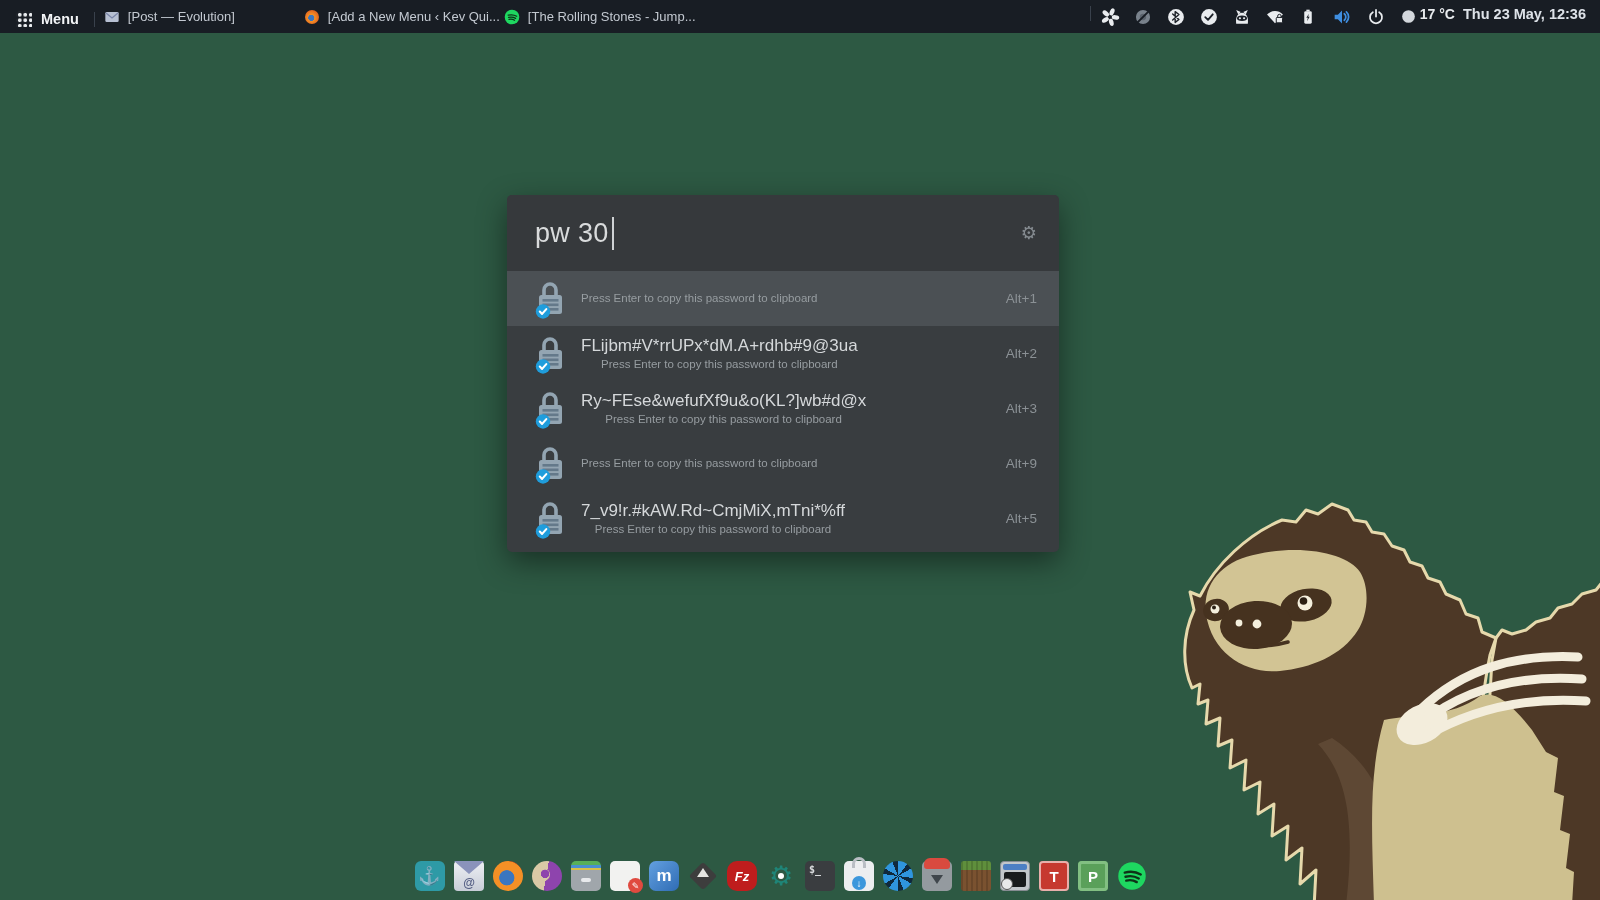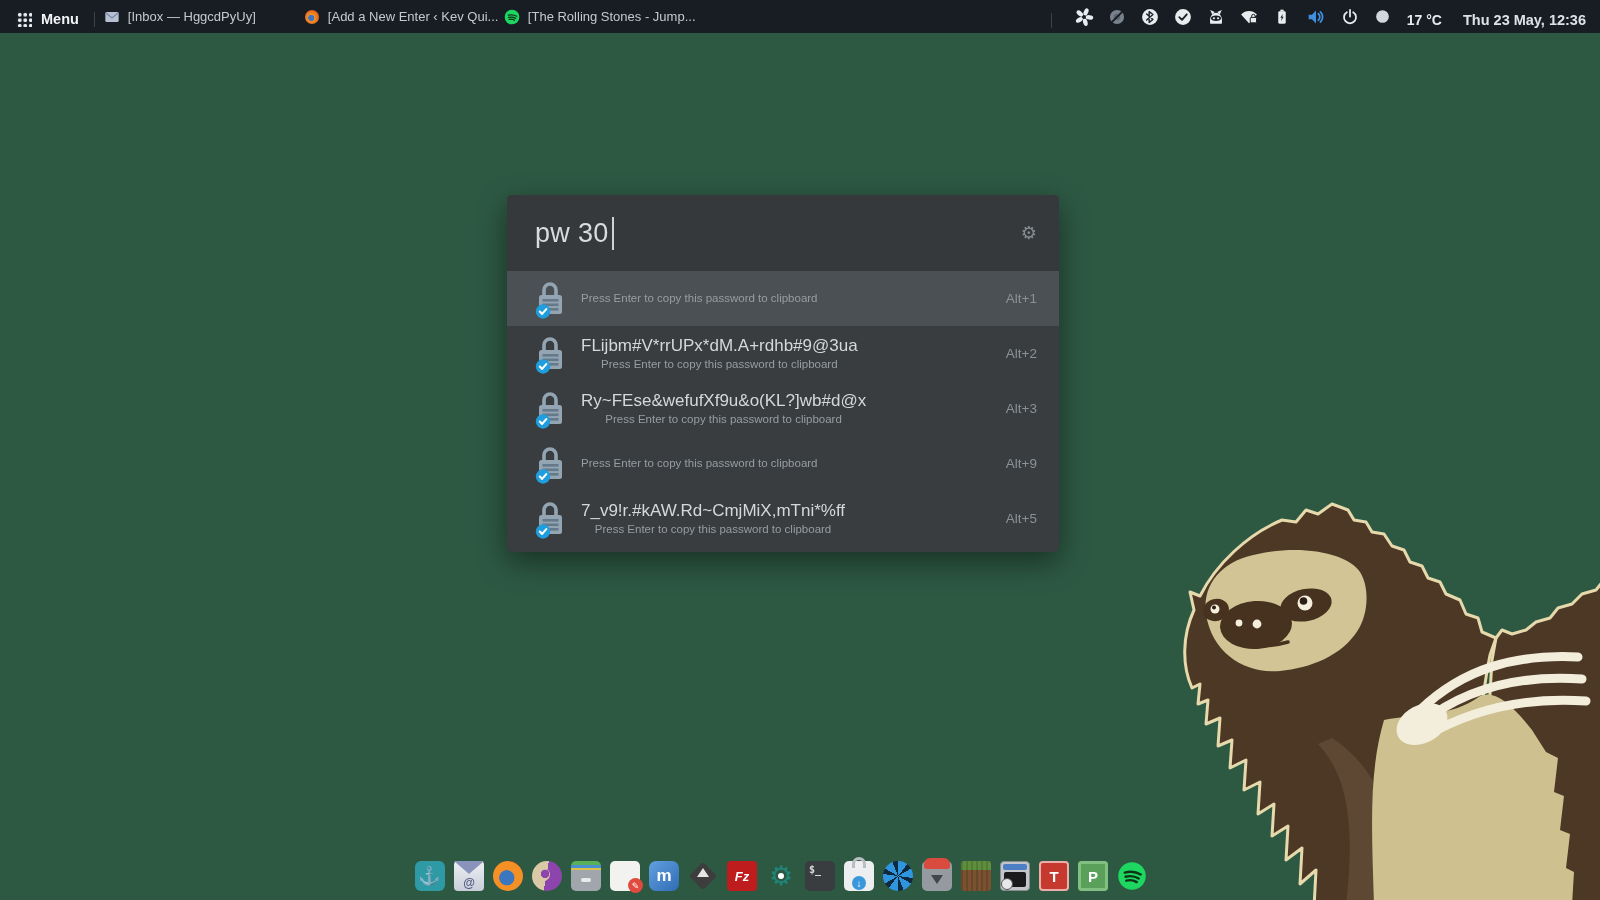--- a/index.html
+++ b/index.html
@@ -8,21 +8,21 @@
   #desktop{position:absolute;inset:0;}
 
   
   #sloth{position:absolute;right:0;top:490px;width:440px;height:410px;}
 
   
   .panel{position:absolute;top:0;left:0;right:0;height:33px;background:#181d24;
          display:flex;align-items:center;padding:0 10px;box-sizing:border-box;
          color:#c6ccd3;font-size:13px;z-index:50;}
   .panel-left{display:flex;align-items:flex-end;flex:1;min-width:0;}
-  .panel-right{display:flex;align-items:flex-end;gap:13px;}
+  .panel-right{display:flex;align-items:flex-start;}
   .menu-btn{display:flex;align-items:center;gap:9px;color:#f2f4f6;font-weight:bold;
             font-size:14.5px;padding:0 6px;cursor:default;}
   .grid-icon{width:16px;height:16px;
       background-image:radial-gradient(circle,#e9ecef 1.7px,transparent 2.1px);
       background-size:5.5px 5.5px;background-position:1px 1px;}
   .psep{width:1px;height:15px;background:#39414c;margin:0 9px;}
   .task{display:flex;align-items:center;gap:8px;width:198px;flex:none;
         overflow:hidden;white-space:nowrap;color:#c3c9d1;padding:2px 0;}
   .task .ti{width:16px;height:16px;flex:none;display:inline-flex;}
   .task .ti svg{width:16px;height:16px;}
@@ -71,21 +71,21 @@
   .di-notes{background:#f2f2f0;border-radius:5px;}
   .no-badge{position:absolute;right:-3px;bottom:-2px;width:15px;height:15px;
             background:#e04a3f;border-radius:50%;color:#fff;font-size:9px;
             display:flex;align-items:center;justify-content:center;}
   .di-mast{background:linear-gradient(135deg,#63a0e0,#2f6cb4);border-radius:7px;
            color:#fff;font-weight:800;font-size:17px;}
   .ink-d{position:absolute;left:5px;top:5px;width:20px;height:20px;background:#3d3d3d;
          transform:rotate(45deg);border-radius:3px;}
   .ink-m{position:absolute;left:9px;top:7px;border-left:6px solid transparent;
          border-right:6px solid transparent;border-bottom:9px solid #e6e6e2;}
-  .di-fz{background:#bf1d1d;border-radius:4px;color:#fff;font-weight:bold;
+  .di-fz{background:#bf1d1d;border-radius:10px;color:#fff;font-weight:bold;
          font-style:italic;font-size:13px;}
   .di-gear{color:#1f8578;font-size:27px;line-height:30px;}
   .gw-dot{position:absolute;left:12px;top:12px;width:6px;height:6px;border-radius:50%;
           background:#fff;}
   .di-term{background:#3a3d40;border-radius:5px;color:#d8dadc;font-size:10px;
            font-weight:bold;align-items:flex-start;justify-content:flex-start;
            padding:3px 0 0 4px;font-family:"DejaVu Sans Mono",monospace;}
   .di-store{background:#eceef0;border-radius:5px;}
   .st-h{position:absolute;top:-4px;left:8px;width:14px;height:11px;
         border:3px solid #b9bec4;border-bottom:none;border-radius:7px 7px 0 0;
@@ -171,36 +171,36 @@
       </div>
       <div class="psep"></div>
       <div id="tasks" style="display:flex;align-items:center;gap:2px;">
           <div class="task">
             <span class="ti">
               <svg viewBox="0 0 24 24">
                 <rect x="2" y="4.5" width="20" height="15" rx="2" fill="#b7c0d2"></rect>
                 <path d="M3 6 L12 13.5 L21 6" fill="none" stroke="#7a85a8" stroke-width="2"></path>
               </svg>
             </span>
-            <span>[Inbox — HggcdPyUy]</span>
+            <span>[Post — Evolution]</span>
           </div>
           <div class="task">
             <span class="ti">
               <svg viewBox="0 0 24 24">
                 <defs>
                   <radialGradient id="fxg" cx="0.45" cy="0.56" r="0.62">
                     <stop offset="0.33" stop-color="#3b76c0"></stop>
                     <stop offset="0.38" stop-color="#f49026"></stop>
                     <stop offset="1" stop-color="#dd5a1e"></stop>
                   </radialGradient>
                 </defs>
                 <circle cx="12" cy="12" r="10.5" fill="url(#fxg)"></circle>
               </svg>
             </span>
-            <span>[Add a New Enter ‹ Kev Qui...</span>
+            <span>[Add a New Menu ‹ Kev Qui...</span>
           </div>
           <div class="task">
             <span class="ti">
               <svg viewBox="0 0 24 24">
                 <circle cx="12" cy="12" r="11" fill="#1ed760"></circle>
                 <g stroke="#0e3218" stroke-width="1.9" fill="none" stroke-linecap="round">
                   <path d="M6.2 9.3 C10.5 8.2 15.5 8.7 19 10.8"></path>
                   <path d="M6.8 12.6 C10.4 11.7 14.4 12.2 17.4 14"></path>
                   <path d="M7.4 15.7 C10.2 15 13.4 15.4 15.8 16.9"></path>
                 </g>

